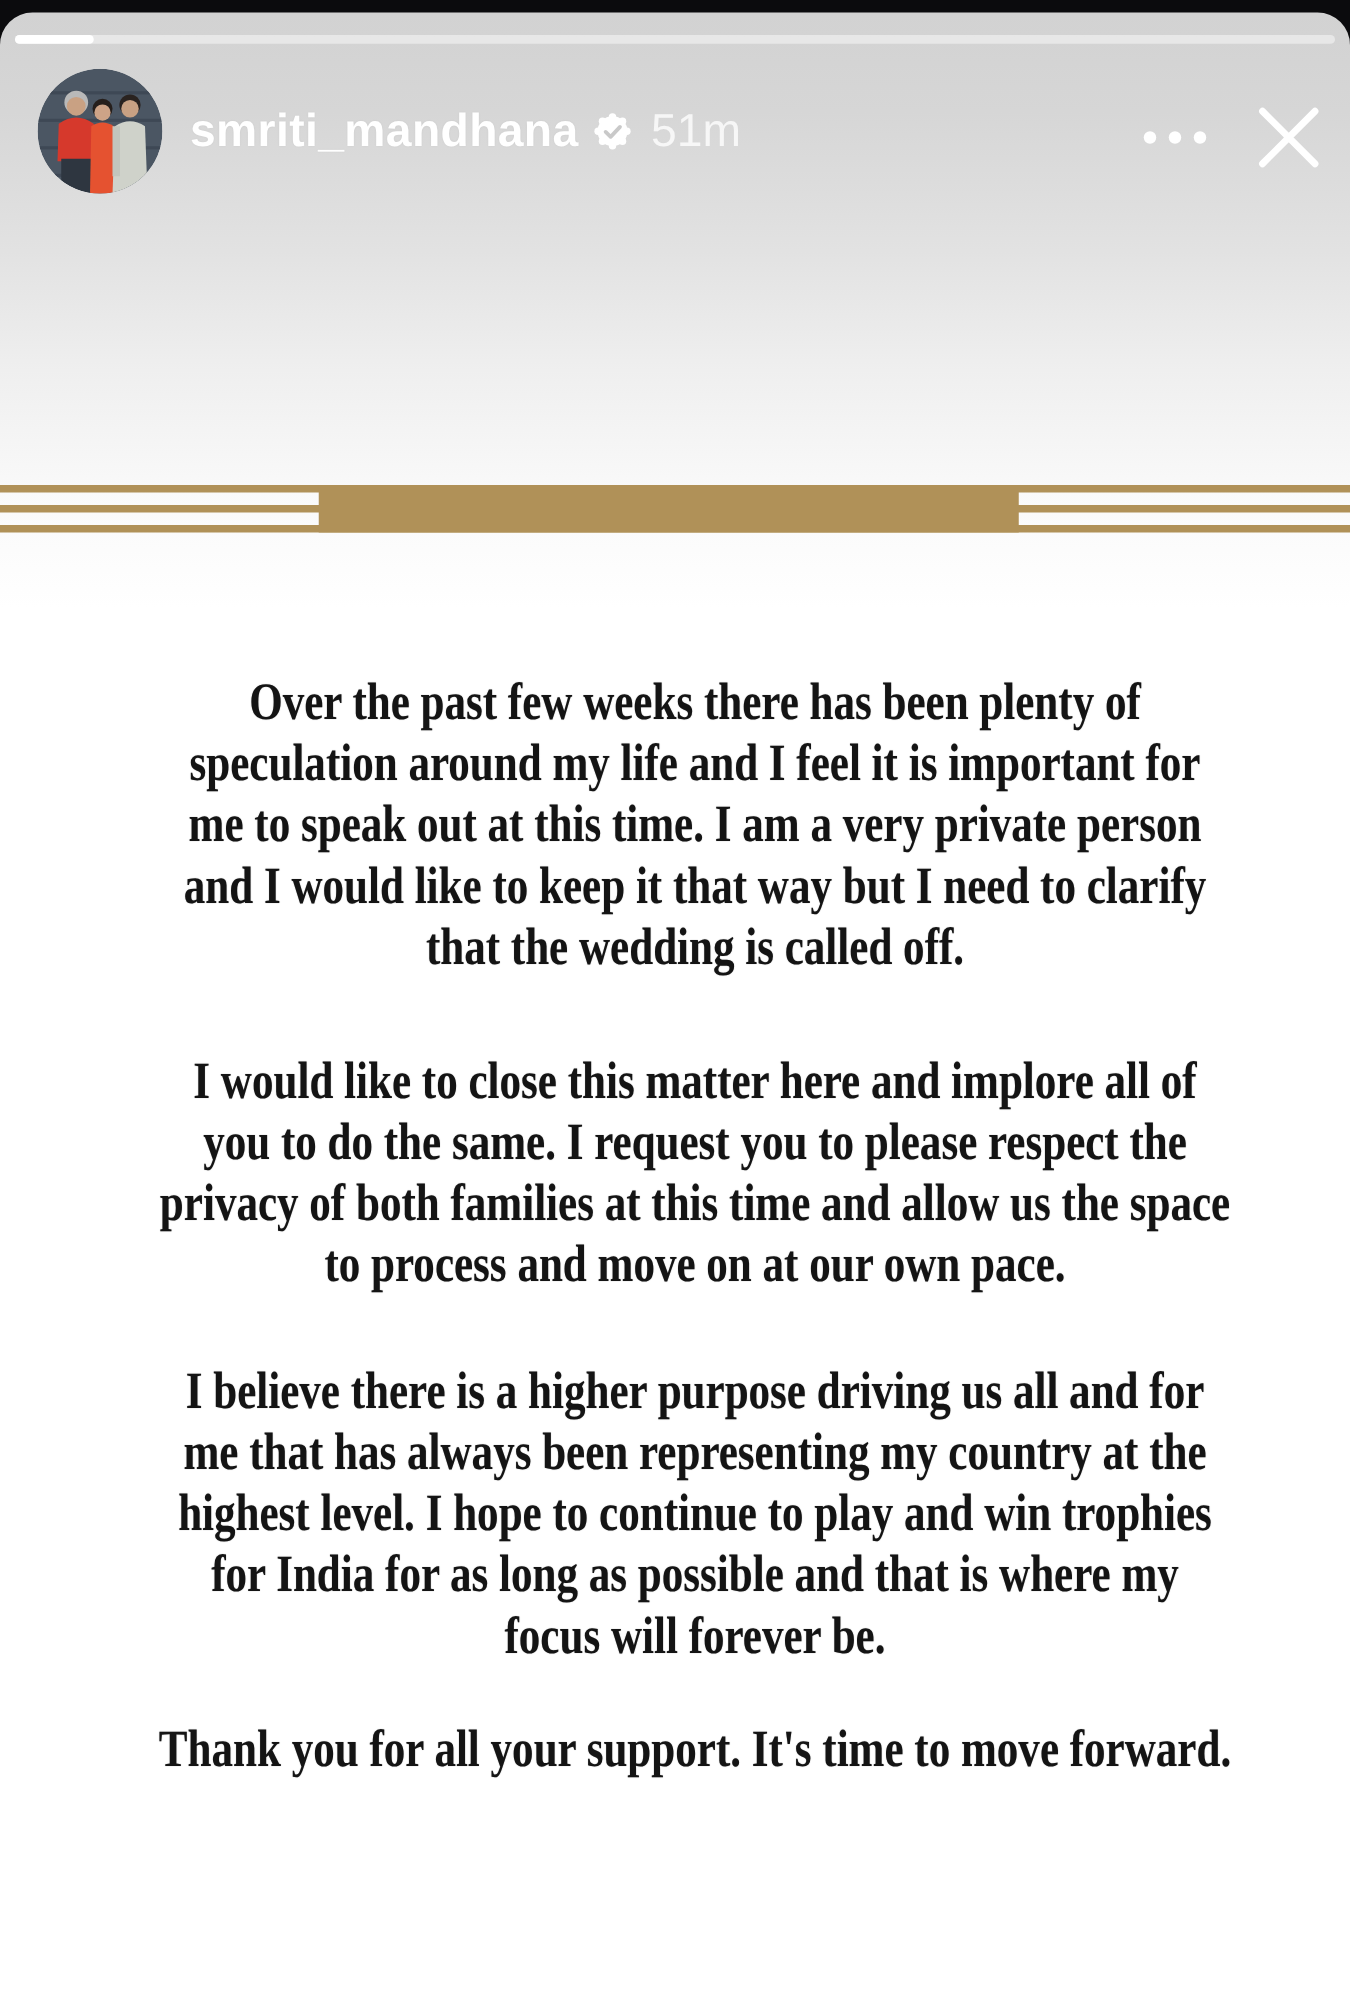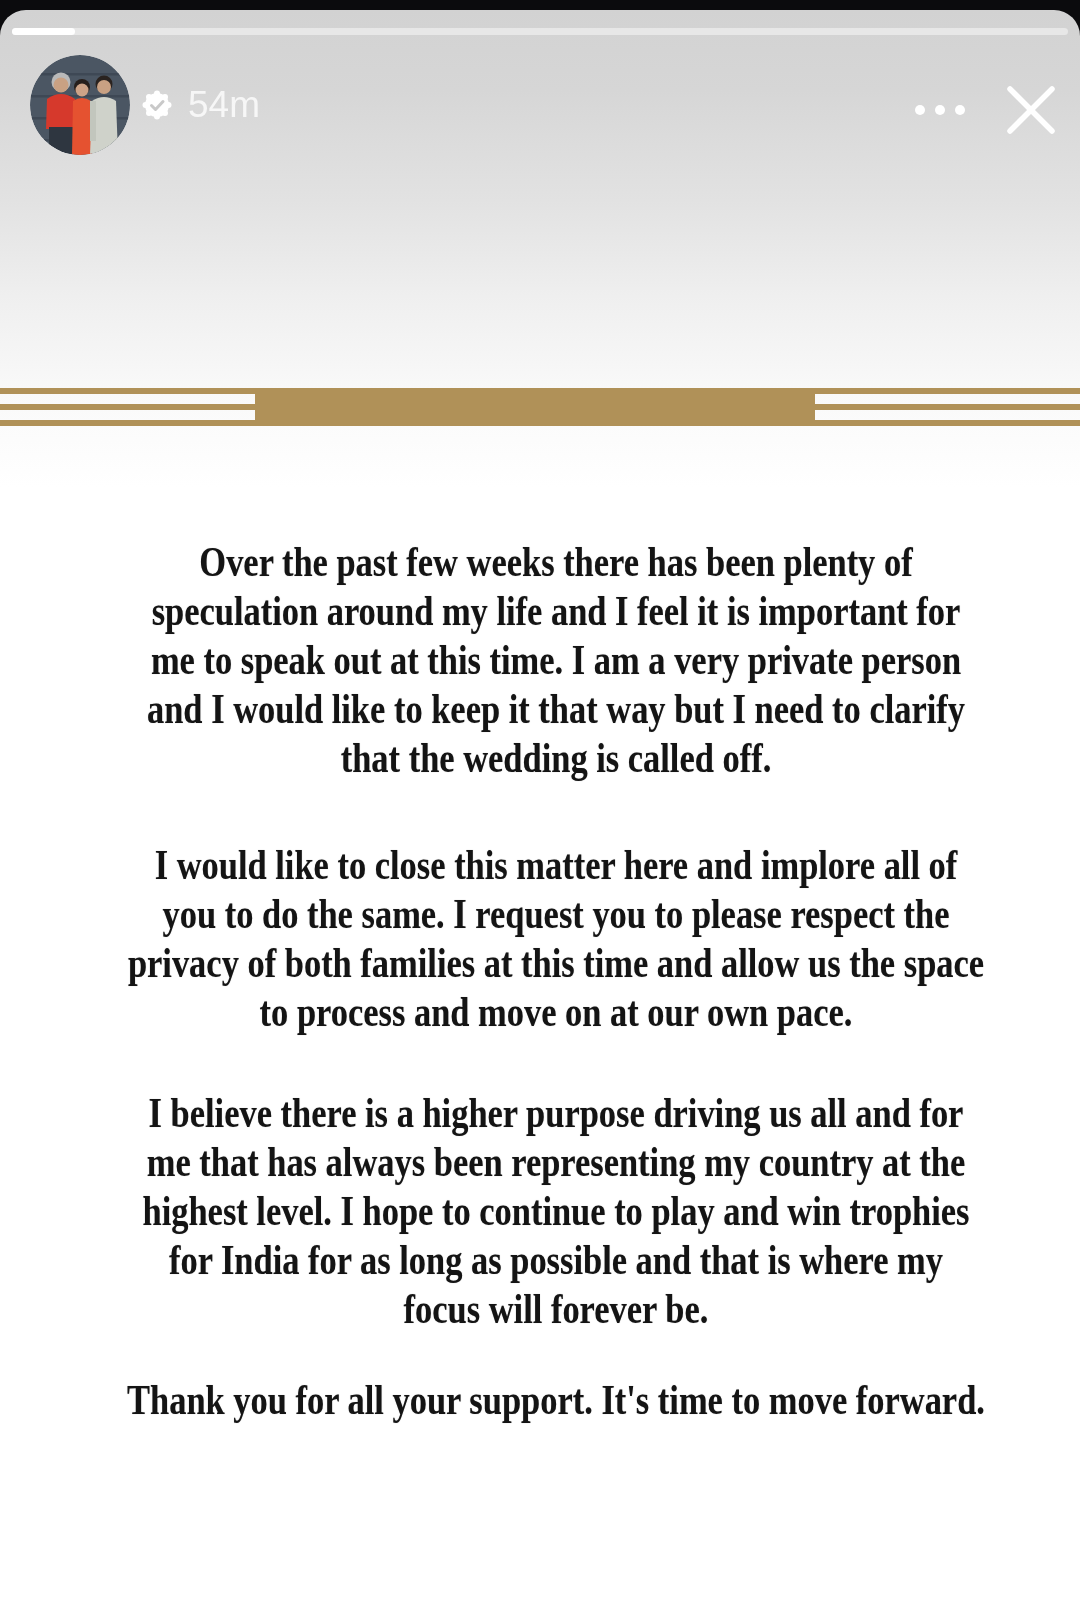--- a/index.html
+++ b/index.html
@@ -105,37 +105,38 @@
           <circle cx="52" cy="35" r="6.5" fill="#cda387"></circle>
           <path d="M43 46 Q52 40 61 46 L62 100 L42 100 Z" fill="#e55230"></path>
 
           <circle cx="74" cy="29" r="8.5" fill="#2a2320"></circle>
           <circle cx="74" cy="32" r="7" fill="#c9a183"></circle>
           <path d="M62 46 Q74 38 86 46 L88 100 L60 100 Z" fill="#cfd2ca"></path>
           <rect x="60" y="46" width="6" height="40" fill="#c2c6bd"></rect>
         </g>
       </svg>
     </div>
+    <span class="username">smriti_mandhana</span>
     <span class="badge">
       <svg width="30" height="30" viewBox="0 0 30 30">
         <g fill="#ffffff">
           <circle cx="15" cy="15" r="12"></circle>
           <circle cx="15" cy="3.5" r="3"></circle>
             <circle cx="15" cy="26.5" r="3"></circle>
           <circle cx="3.5" cy="15" r="3"></circle>
             <circle cx="26.5" cy="15" r="3"></circle>
           <circle cx="7" cy="7" r="3"></circle>
             <circle cx="23" cy="7" r="3"></circle>
           <circle cx="7" cy="23" r="3"></circle>
             <circle cx="23" cy="23" r="3"></circle>
         </g>
         <path d="M9.5 15.5 L13.5 19.5 L21 11.5" fill="none" stroke="#c9c9c9" stroke-width="3" stroke-linecap="round" stroke-linejoin="round"></path>
       </svg>
     </span>
-    <span class="timestamp">54m</span>
+    <span class="timestamp">51m</span>
   </div>
 
   <div class="menu-dots">
     <i></i>
       <i></i>
       <i></i>
   </div>
 
   <div class="close-btn">
     <svg width="58" height="58" viewBox="0 0 58 58">

